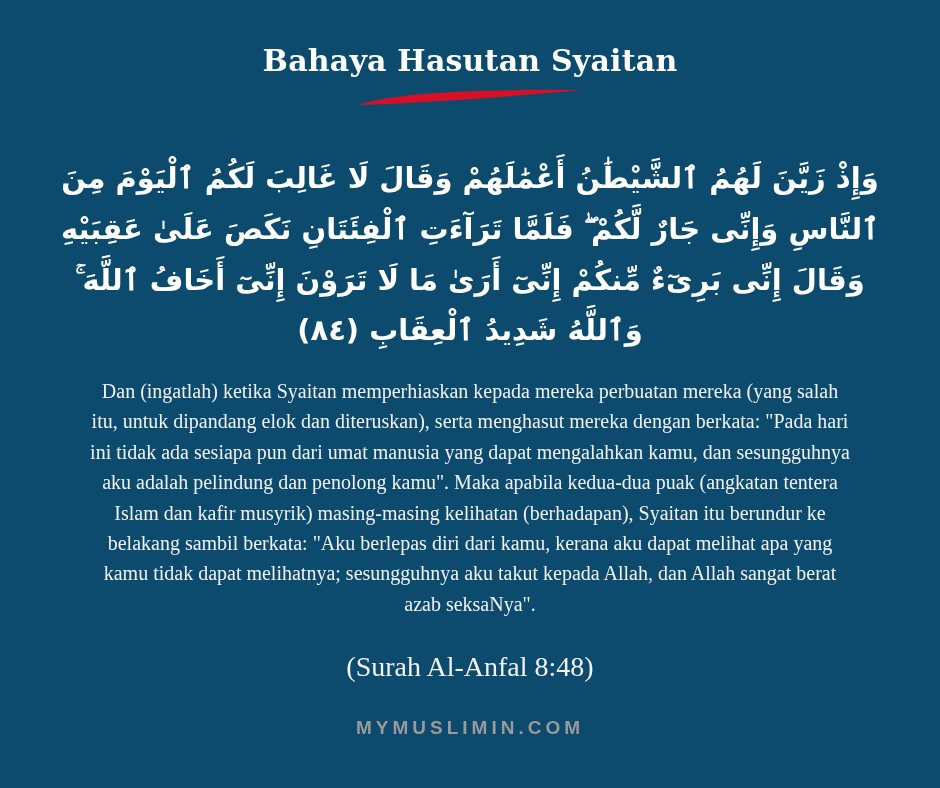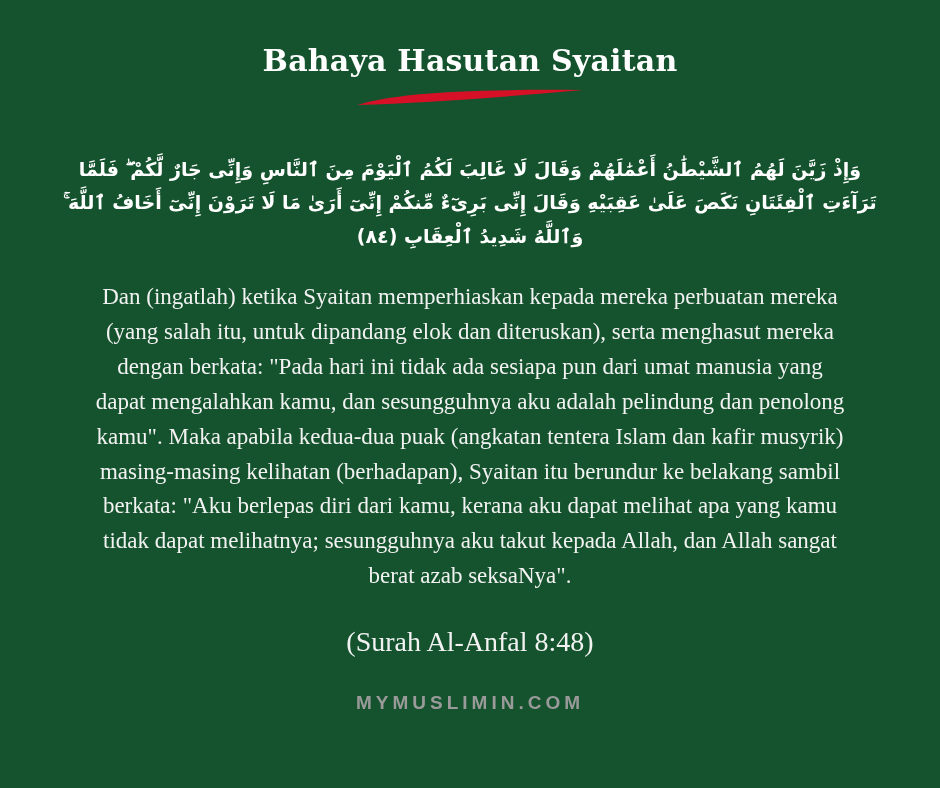--- a/index.html
+++ b/index.html
@@ -11,21 +11,21 @@
     width: 940px;
     height: 788px;
     overflow: hidden;
     font-family: "Liberation Serif", serif;
     color: #ffffff;
   }
   .page {
     position: relative;
     width: 940px;
     height: 788px;
-    background: #14532d;
+    background: #0c4a6e;
     display: flex;
     flex-direction: column;
     align-items: center;
   }
   .title-block {
     margin-top: 44px;
     text-align: center;
     width: 100%;
   }
   .title {
@@ -44,33 +44,33 @@
   .underline-swoosh {
     width: 230px;
     height: 22px;
     display: block;
   }
   .arabic {
     direction: rtl;
     unicode-bidi: bidi-override;
     text-align: center;
     font-family: "DejaVu Sans", sans-serif;
-    font-size: 19px;
+    font-size: 29px;
     line-height: 1.75;
     color: #ffffff;
     width: 820px;
     margin-top: 44px;
     font-weight: 600;
   }
   .translation {
     width: 760px;
-    margin-top: 27px;
+    margin-top: 20px;
     text-align: center;
     font-family: "Liberation Serif", serif;
-    font-size: 23px;
+    font-size: 20px;
     line-height: 1.52;
     color: #f2f2f2;
   }
   .reference {
     margin-top: 32px;
     text-align: center;
     font-family: "Liberation Serif", serif;
     font-size: 28px;
     color: #f2f2f2;
   }

